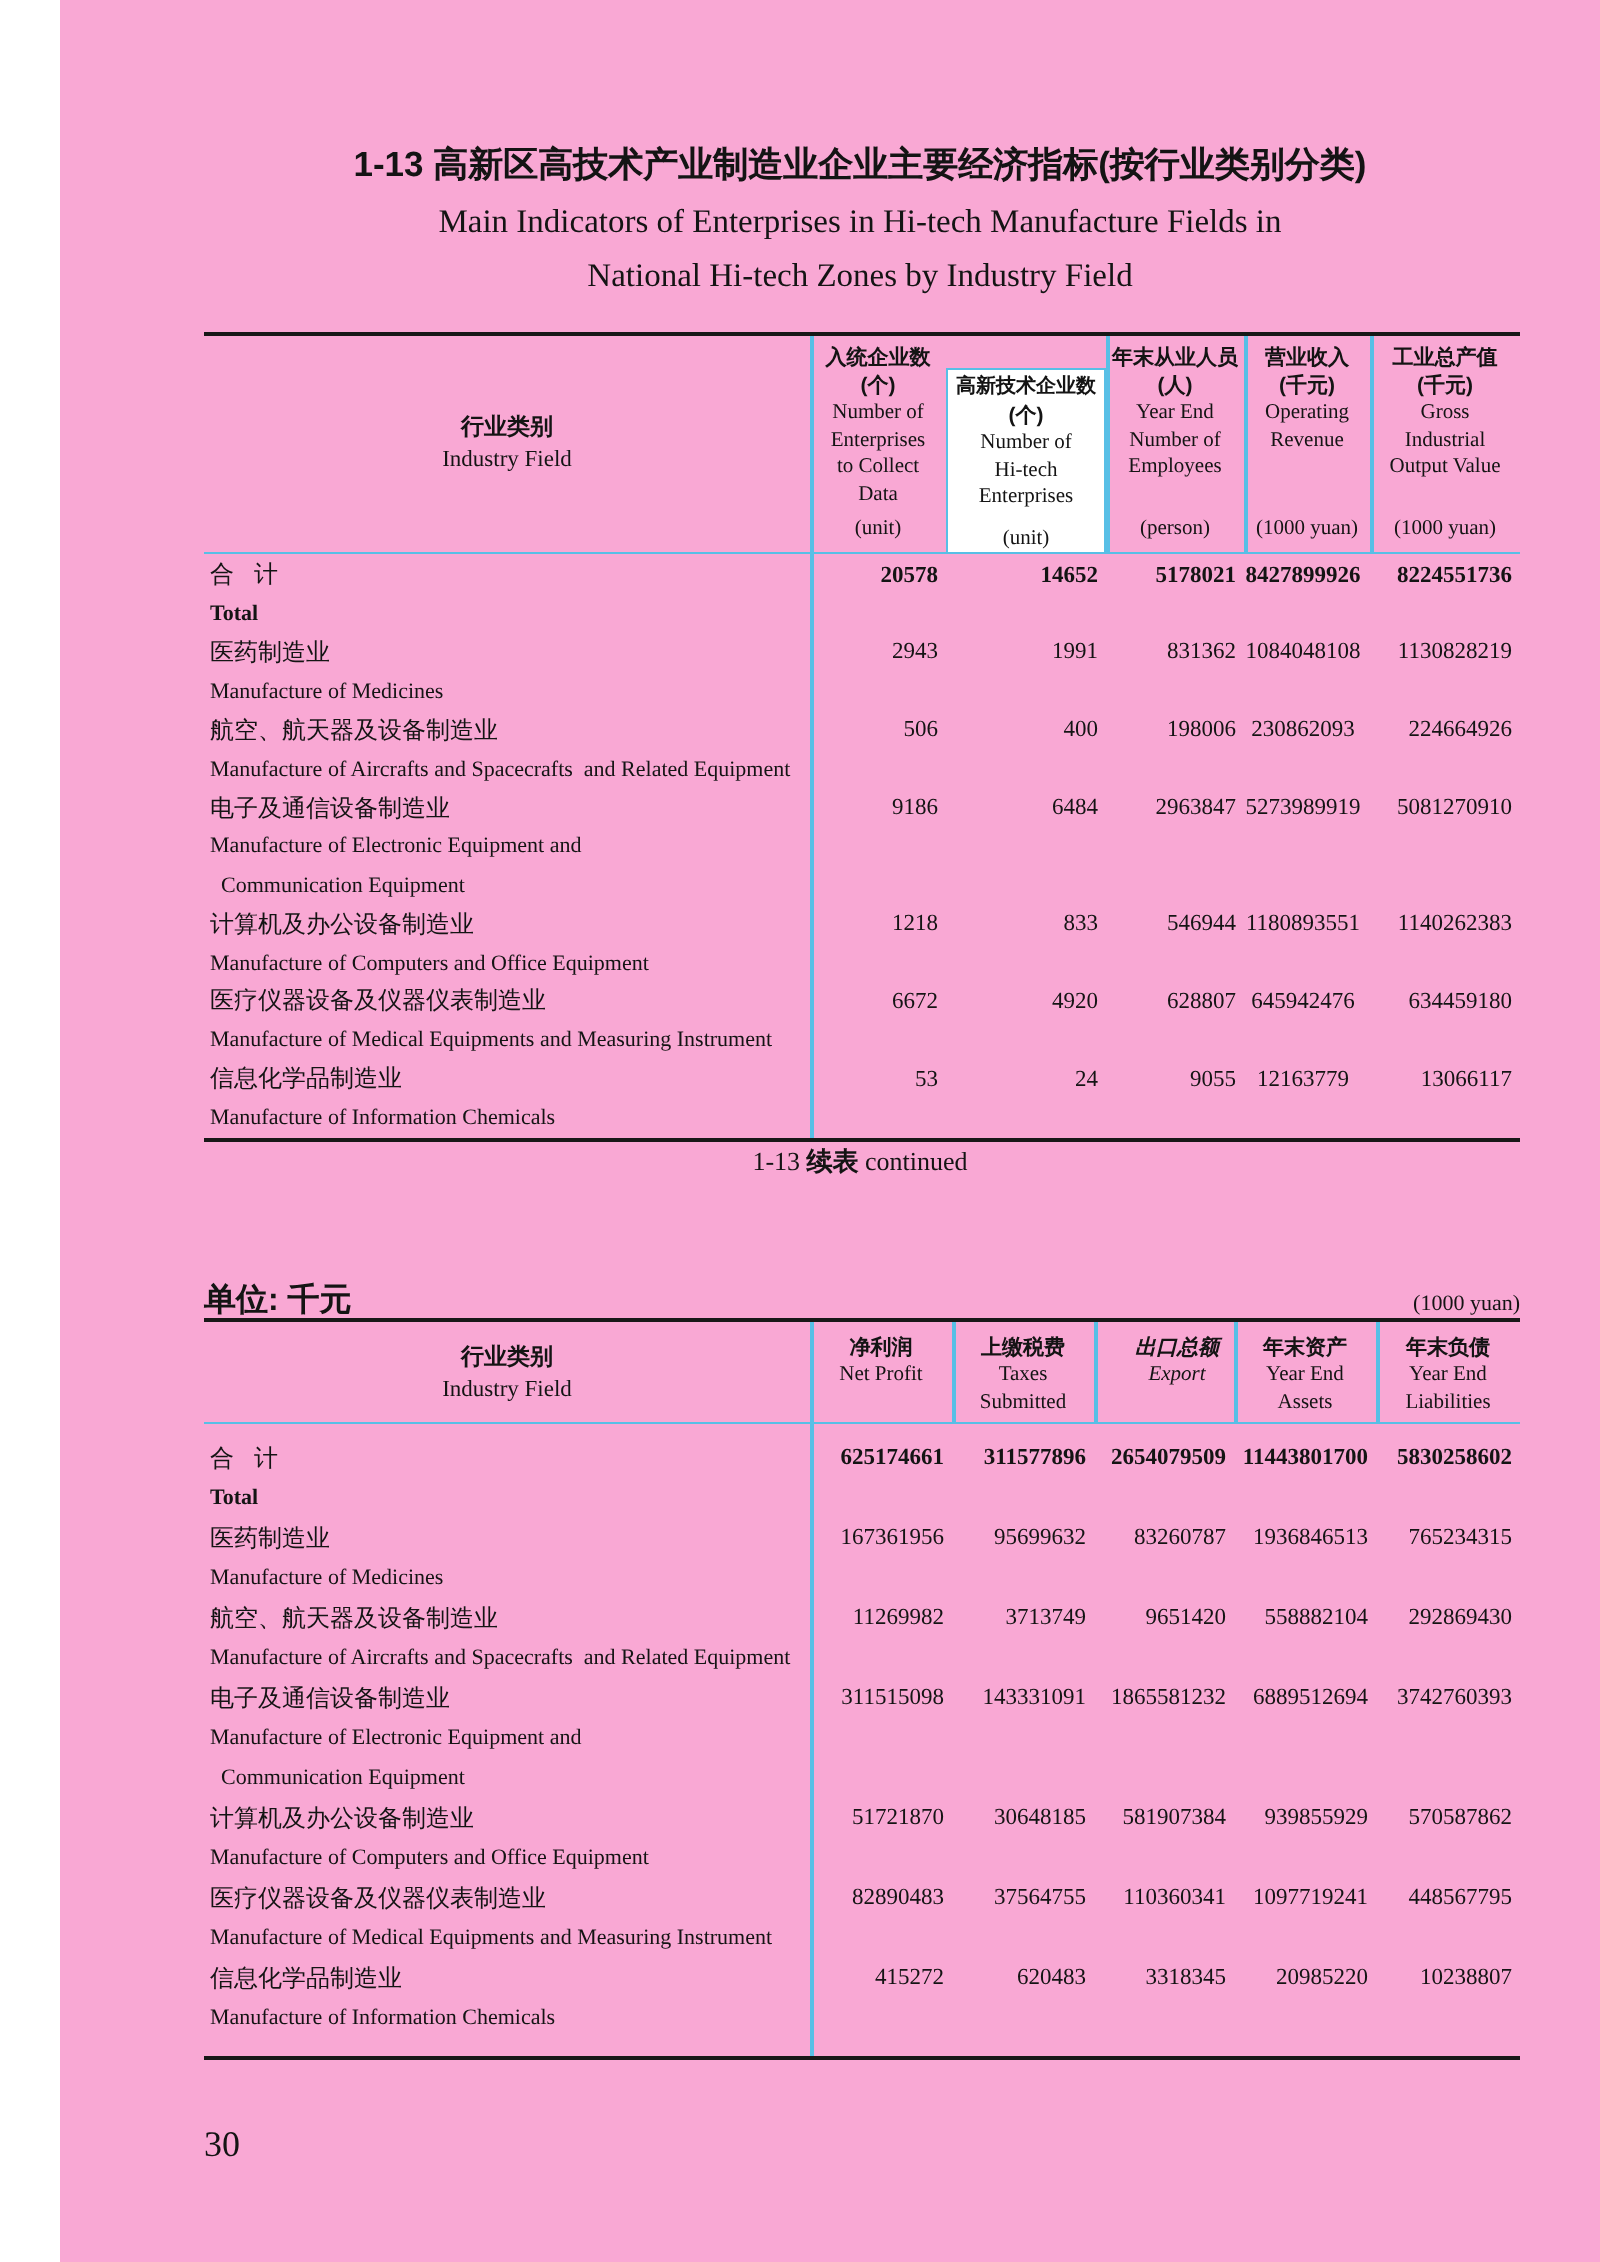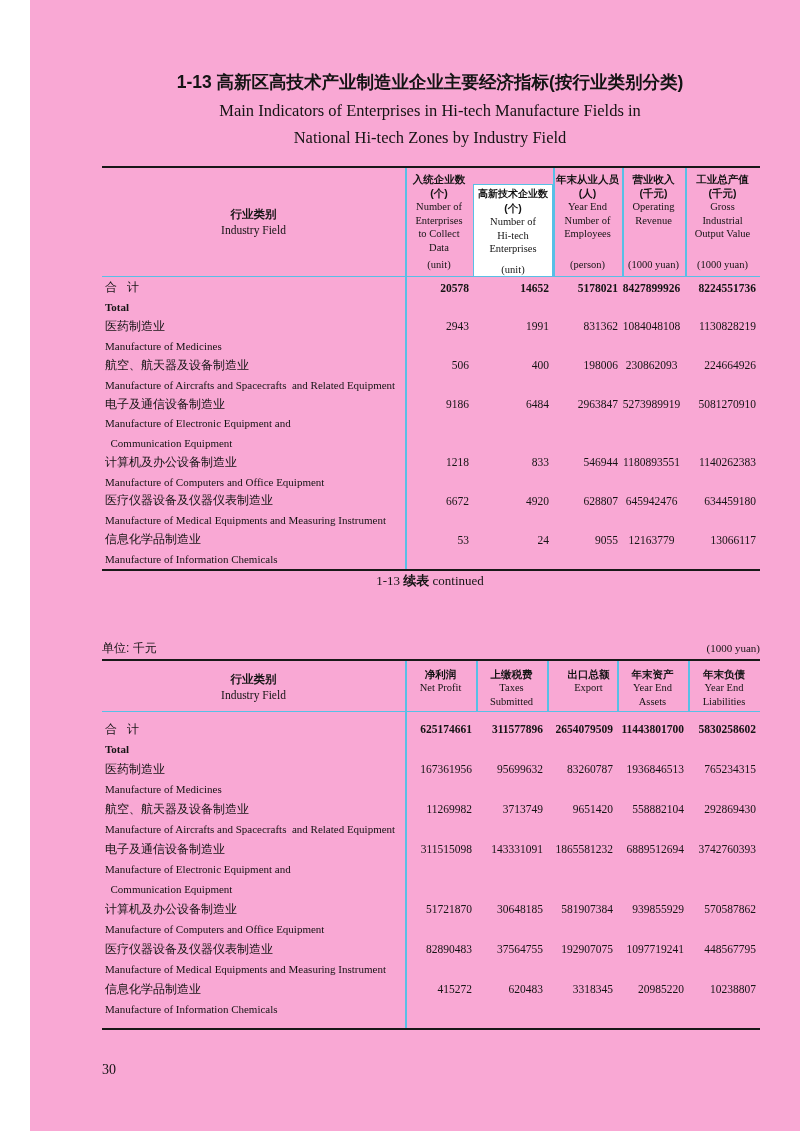--- a/index.html
+++ b/index.html
@@ -46,24 +46,24 @@
   .t1 .v1{ width:68px; } .t1 .v2{ width:80px; } .t1 .v3{ width:69px; } .t1 .v4{ width:63px;text-align:center; } .t1 .v5{ width:75px; }
   .t2 .v1{ width:71px; } .t2 .v2{ width:71px; } .t2 .v3{ width:70px; } .t2 .v4{ width:71px; } .t2 .v5{ width:72px; }
   .trow.bold .val, .trow.bold .enlbl{ font-weight:bold; }
 
   
   .cont-title{ position:absolute; left:0; right:0; top:572px; text-align:center; font-size:13px;
                font-family:"Liberation Serif", serif; }
   .cont-title .cnpart{ font-family:"Liberation Sans", sans-serif; font-weight:bold; }
   .unit-row{ position:absolute; left:72px; width:658px; top:640px; display:flex;
              justify-content:space-between; align-items:baseline; }
-  .unit-cn{ font-family:"Liberation Sans", sans-serif; font-weight:normal; font-size:12px; white-space:pre; }
+  .unit-cn{ font-family:"Liberation Sans", sans-serif; font-weight:bold; font-size:16px; white-space:pre; }
   .unit-en{ font-size:11px; }
 
-  .pageno{ position:absolute; left:72px; top:1062px; font-size:14px; }
+  .pageno{ position:absolute; left:72px; top:1062px; font-size:18px; }
 </style>
 </head>
 <body>
 
 <div class="page">
 
   <div class="title-cn">1-13  高新区高技术产业制造业企业主要经济指标(按行业类别分类)</div>
   <div class="title-en l1">Main Indicators of Enterprises in Hi-tech Manufacture Fields in</div>
   <div class="title-en l2">National Hi-tech Zones by Industry Field</div>
 
@@ -233,21 +233,21 @@
       </div>
       <div class="hcell" style="left:303px;width:71px;">
         <div class="hl cn">净利润</div>
         <div class="hl en">Net Profit</div>
       </div>
       <div class="hcell" style="left:374px;width:71px;">
         <div class="hl cn">上缴税费</div>
         <div class="hl en">Taxes</div>
         <div class="hl en">Submitted</div>
       </div>
-      <div class="hcell" style="left:445px;width:83px;">
+      <div class="hcell" style="left:445px;width:83px;font-style:italic;">
         <div class="hl cn">出口总额</div>
         <div class="hl en">Export</div>
       </div>
       <div class="hcell" style="left:515px;width:71px;">
         <div class="hl cn">年末资产</div>
         <div class="hl en">Year End</div>
         <div class="hl en">Assets</div>
       </div>
       <div class="hcell" style="left:586px;width:72px;">
         <div class="hl cn">年末负债</div>
@@ -330,21 +330,21 @@
           </div>
         <div class="line">
             <div class="enlbl">Manufacture of Computers and Office Equipment</div>
           </div>
       </div>
       <div class="trow">
         <div class="line">
             <div class="cnlbl">医疗仪器设备及仪器仪表制造业</div>
             <div class="val v1">82890483</div>
             <div class="val v2">37564755</div>
-            <div class="val v3">192907075</div>
+            <div class="val v3">110360341</div>
             <div class="val v4">1097719241</div>
             <div class="val v5">448567795</div>
           </div>
         <div class="line">
             <div class="enlbl">Manufacture of Medical Equipments and Measuring Instrument</div>
           </div>
       </div>
       <div class="trow">
         <div class="line">
             <div class="cnlbl">信息化学品制造业</div>

